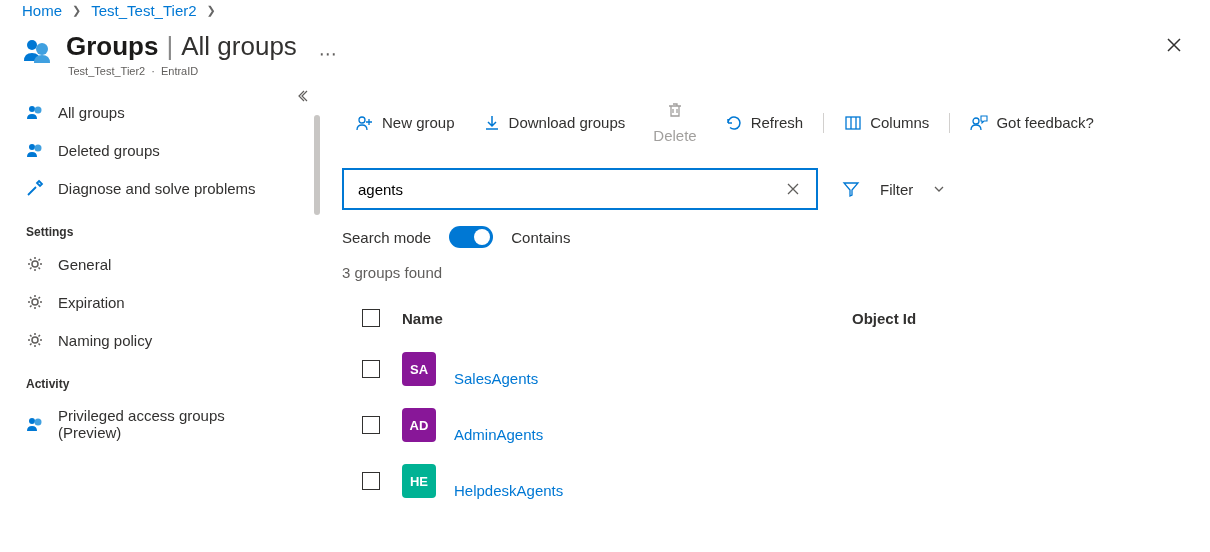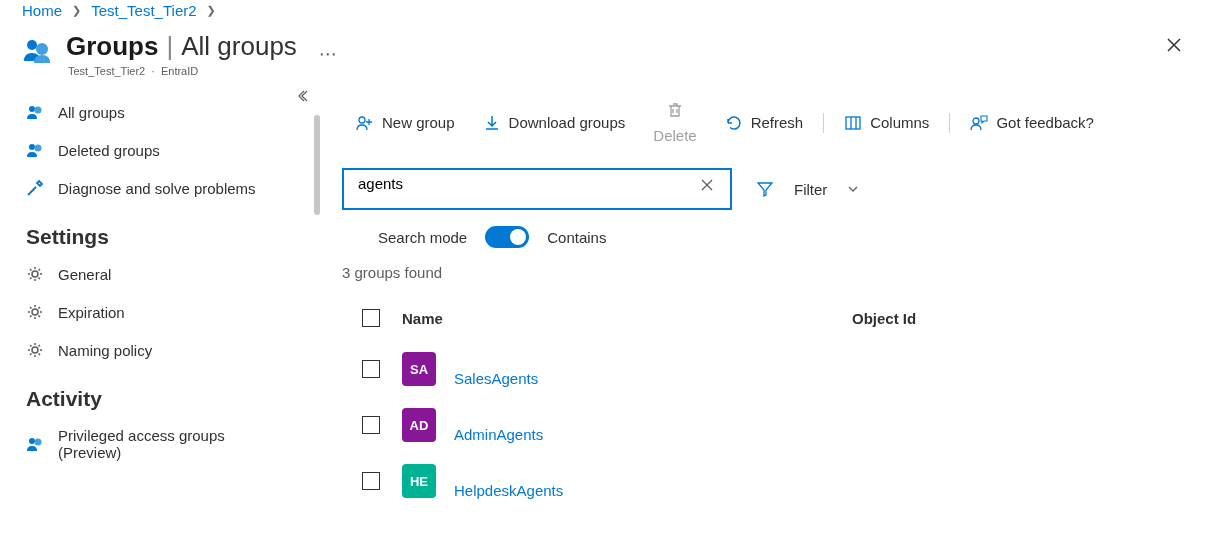--- a/index.html
+++ b/index.html
@@ -80,21 +80,21 @@
       display: flex;
       align-items: center;
       gap: 14px;
       padding: 10px 8px;
       cursor: pointer;
       font-size: 15px;
       color: #323130;
     }
     .nav-icon { width: 18px; height: 18px; display: flex; align-items: center; justify-content: center; }
     .section-label {
-      font-size: 21px;
+      font-size: 12px;
       font-weight: 600;
       padding: 18px 8px 6px 8px;
       color: #323130;
     }
     .content {
       flex: 1;
       padding: 0 22px;
       position: relative;
     }
     .toolbar {
@@ -112,37 +112,37 @@
       cursor: pointer;
       color: #323130;
     }
     .tool-btn.disabled { color: #a19f9d; cursor: not-allowed; flex-direction: column; }
     .tool-btn.disabled svg path, .tool-btn.disabled svg rect, .tool-btn.disabled svg line { stroke: #a19f9d !important; }
     .tool-sep { width: 1px; height: 20px; background: #d2d0ce; margin: 0 6px; }
     .tool-btn .icon { width: 18px; height: 18px; display: flex; align-items: center; }
     .search-row { display: flex; align-items: center; gap: 16px; margin-bottom: 16px; }
     .search-box {
       display: flex;
-      align-items: flex-end;
+      align-items: center;
       border: 2px solid #0078d4;
-      width: 390px;
+      width: 476px;
       height: 42px;
       padding: 12px 10px;
     }
     .search-box input {
       flex: 1;
       border: none;
       outline: none;
       font-size: 15px;
       font-family: inherit;
       padding: 4px;
     }
     .clear-btn { font-size: 16px; cursor: pointer; color: #605e5c; padding: 4px 6px; }
     .filter-btn { display: flex; align-items: center; gap: 20px; cursor: pointer; font-size: 15px; padding: 6px 8px; }
-    .meta-row { display: flex; align-items: center; gap: 18px; margin-bottom: 16px; font-size: 15px; margin-left: 36px; }
+    .meta-row { display: flex; align-items: center; gap: 18px; margin-bottom: 16px; font-size: 15px; }
     .toggle {
       width: 44px; height: 22px;
       background: #0078d4;
       border-radius: 11px;
       position: relative;
       cursor: pointer;
     }
     .toggle .knob {
       width: 16px; height: 16px;
       background: #fff;

